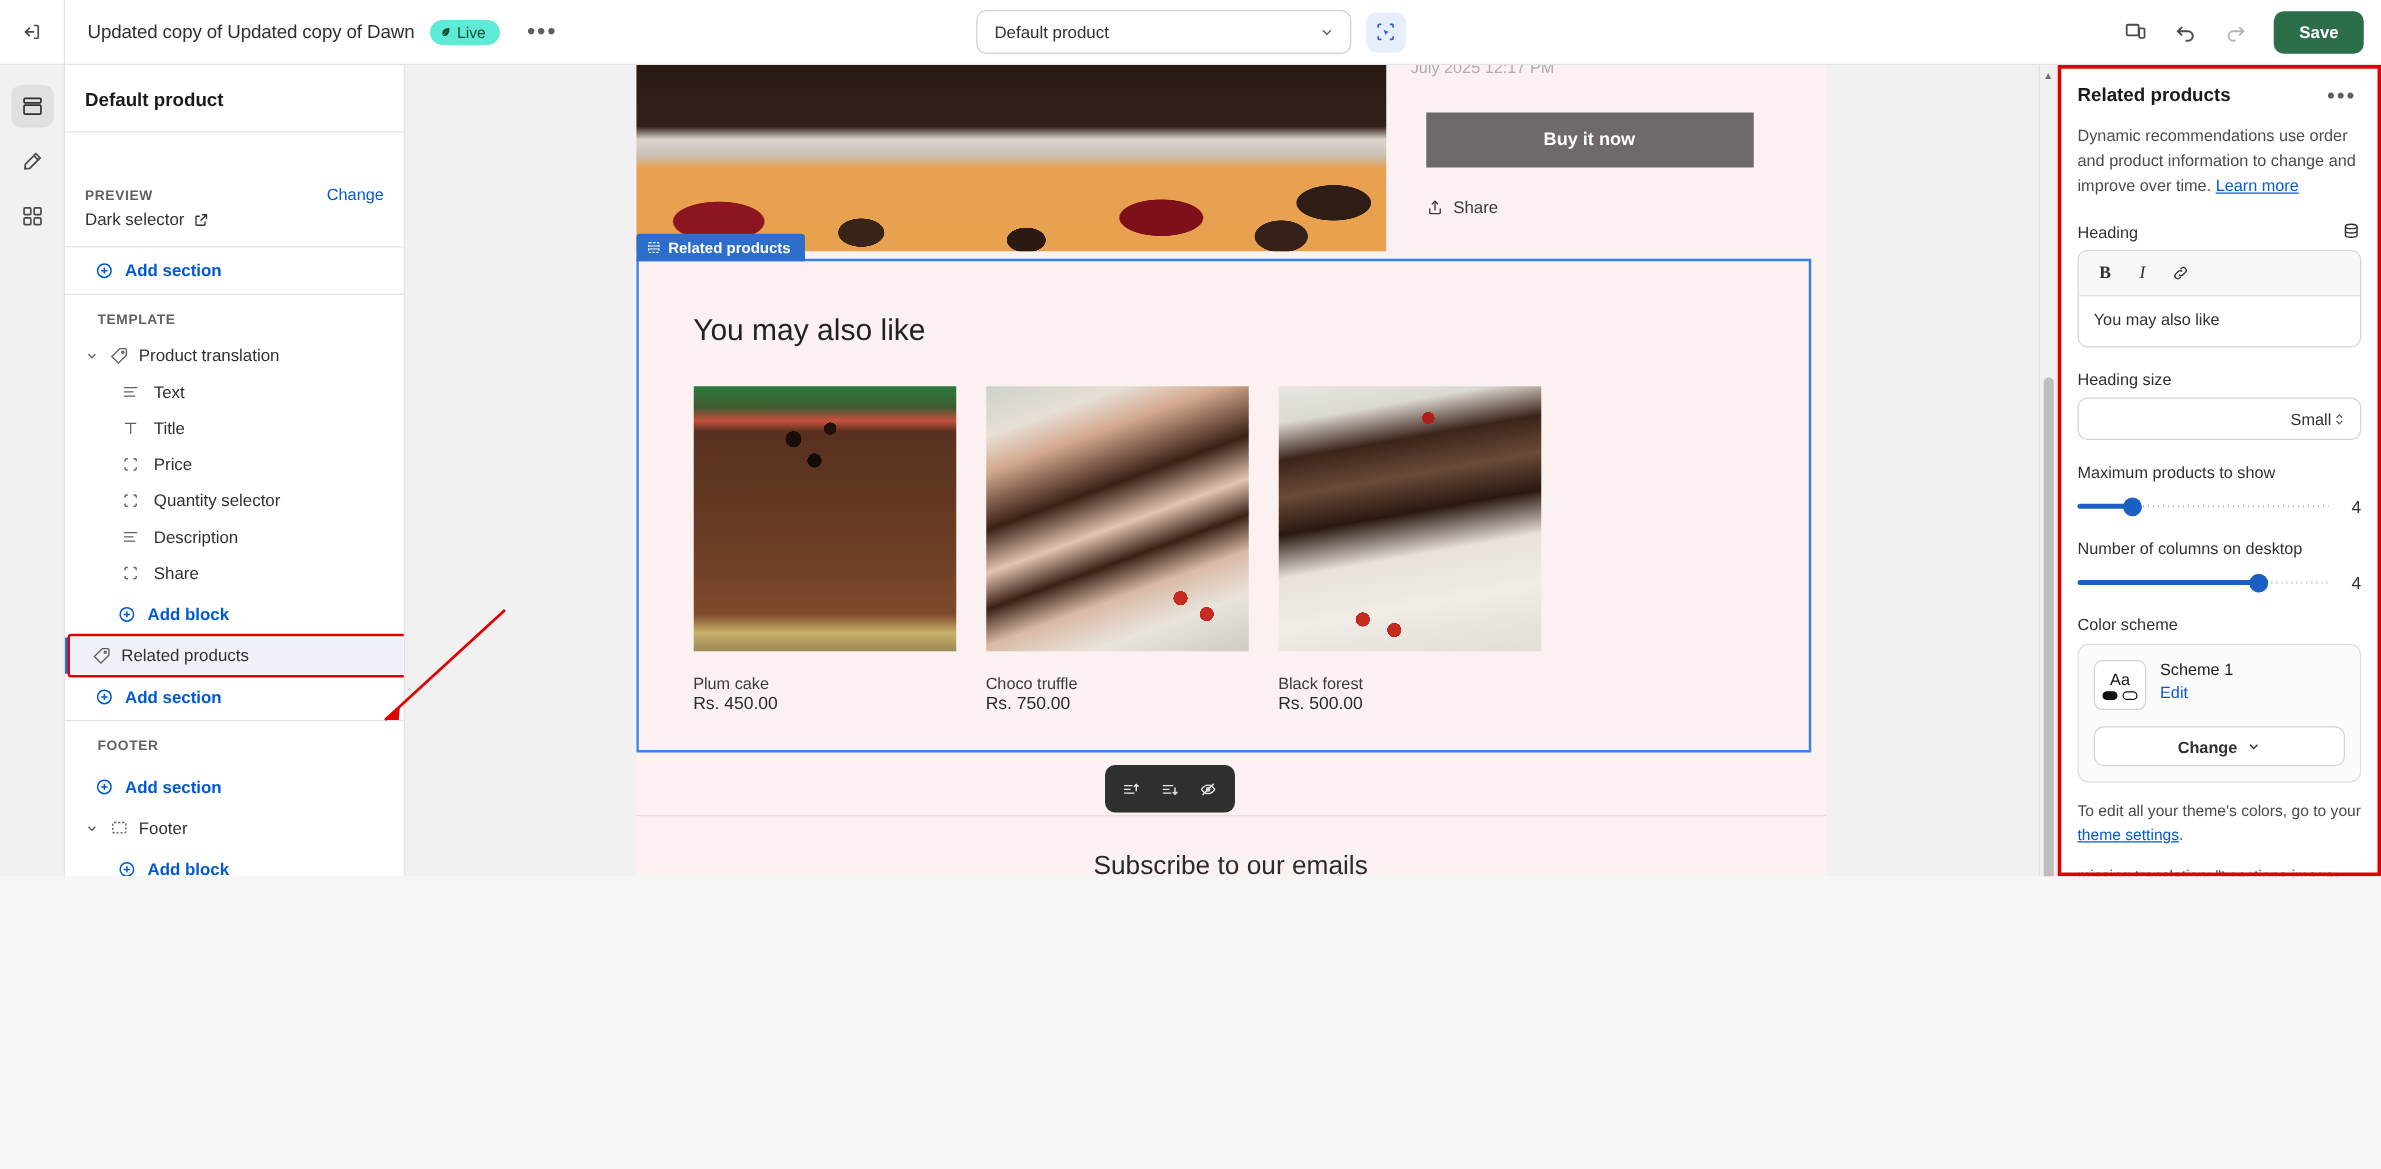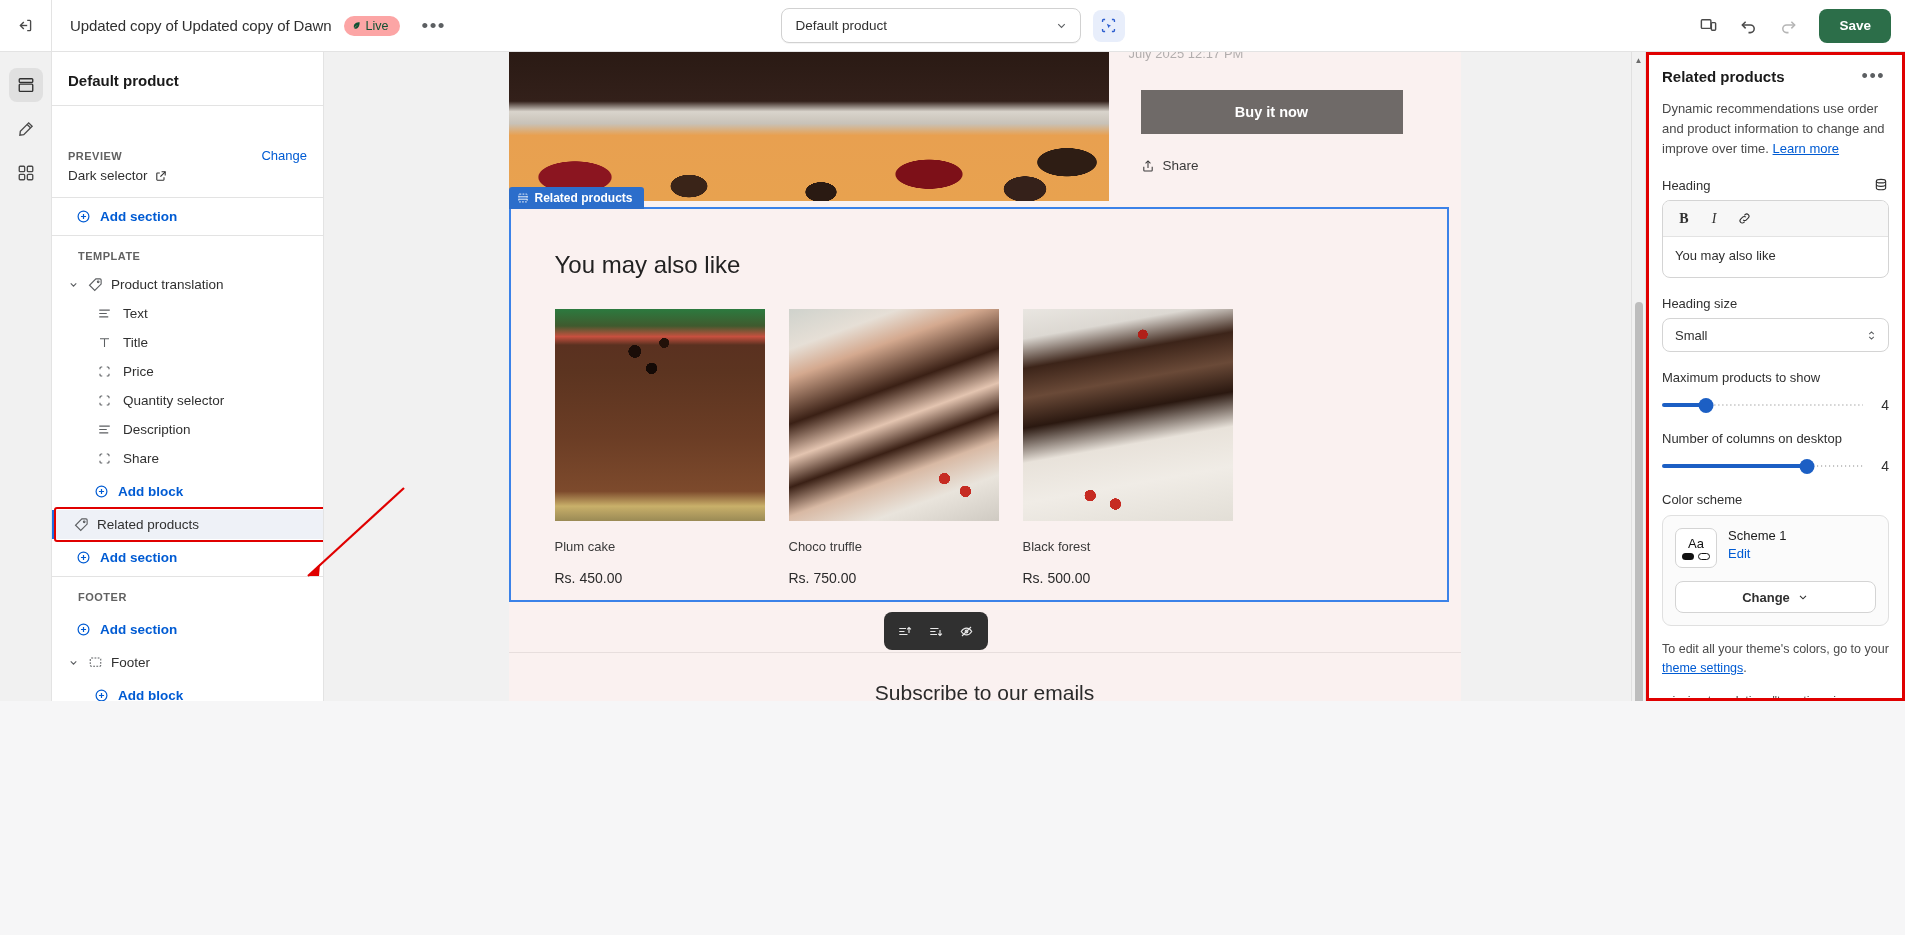--- a/index.html
+++ b/index.html
@@ -20,21 +20,21 @@
   }
   .topbar-left { display: flex; align-items: center; height: 100%; }
   .exit-btn {
     width: 52px; height: 52px; display: flex; align-items: center; justify-content: center;
     border-right: 1px solid #e3e3e3; cursor: pointer; color: #4a4a4a;
   }
   .theme-name {
     font-size: 15px; color: #303030; margin-left: 18px; letter-spacing: -0.1px;
   }
   .live-badge {
-    margin-left: 12px; background: #fca5a5; color: #0f5132;
+    margin-left: 12px; background: #5eead4; color: #0f5132;
     border-radius: 11px; font-size: 12.5px; padding: 3px 11px 3px 8px;
     display: inline-flex; align-items: center; gap: 5px; font-weight: 400;
   }
   .live-dot { width: 9px; height: 9px; display:block; }
   .topbar-dots {
     margin-left: 18px; color: #5c5f62; font-size: 19px; letter-spacing: 1.5px;
     cursor: pointer; line-height: 10px; padding: 6px 4px;
   }
   .topbar-center {
     position: absolute; left: 50%; transform: translateX(-50%);
@@ -166,21 +166,21 @@
   .rp-badge {
     position: absolute; top: -22px; left: -2px; height: 22px; background: #2c6ecb;
     color: #fff; font-size: 12px; font-weight: 600; display: flex; align-items: center;
     gap: 6px; padding: 0 11px 0 8px; border-radius: 3px 3px 0 0;
   }
   .rp-heading { font-size: 24px; color: #222; padding: 42px 0 0 44px; font-weight: 400; }
   .product-grid { display: flex; gap: 24px; padding: 30px 0 0 44px; }
   .pcard { width: 210px; }
   .pthumb { width: 210px; height: 212px; border-radius: 0; }
   .pname { font-size: 13px; color: #3a3a3a; margin-top: 18px; }
-  .pprice { font-size: 14px; color: #2a2a2a; margin-top: 16px; }
+  .pprice { font-size: 14px; color: #2a2a2a; }
 
   .t1 { background:
       radial-gradient(circle 9px at 38% 20%, #1a0d08 0%, #1a0d08 70%, transparent 72%),
       radial-gradient(circle 7px at 52% 16%, #221109 0%, #221109 70%, transparent 72%),
       radial-gradient(circle 8px at 46% 28%, #140a06 0%, #140a06 70%, transparent 72%),
       linear-gradient(to bottom, #2c7a3f 0%, #3f5a2e 8%, #c7503f 13%, #5a3120 17%, #5c3420 30%, #6b3d25 60%, #7d4a2c 86%, #c9b06a 93%, #9a8a55 100%);
   }
   .t2 { background:
       radial-gradient(circle 8px at 74% 80%, #c62b22 0%, #c62b22 70%, transparent 72%),
       radial-gradient(circle 8px at 84% 86%, #c62b22 0%, #c62b22 70%, transparent 72%),
@@ -239,21 +239,21 @@
     height: 36px; background: #f7f7f7; border-bottom: 1px solid #e3e3e3;
     display: flex; align-items: center; gap: 4px; padding: 0 8px;
   }
   .rte-btn {
     width: 26px; height: 26px; display: flex; align-items: center; justify-content: center;
     cursor: pointer; color: #303030; font-size: 14px; border-radius: 5px;
   }
   .rte-body { min-height: 40px; padding: 11px 12px; font-size: 13px; color: #303030; }
   .select-box {
     margin-top: 7px; height: 34px; border: 1px solid #d4d4d4; border-radius: 8px;
-    display: flex; align-items: center; justify-content: space-between; padding: 0 10px 0 12px;
+    display: flex; align-items: center; justify-content: flex-end; padding: 0 10px 0 12px;
     font-size: 13px; color: #303030; background: #fff; cursor: pointer;
   }
   .slider-row { display: flex; align-items: center; gap: 12px; margin-top: 12px; }
   .slider-track {
     flex: 1; height: 4px; position: relative; display: flex; align-items: center;
   }
   .slider-fill { position: absolute; left: 0; height: 4px; background: #1c5fc4; border-radius: 2px; }
   .slider-rest {
     position: absolute; height: 4px; right: 0; border-radius: 2px;
     background-image: repeating-linear-gradient(to right, #bdbdbd 0 1px, transparent 1px 4px);

